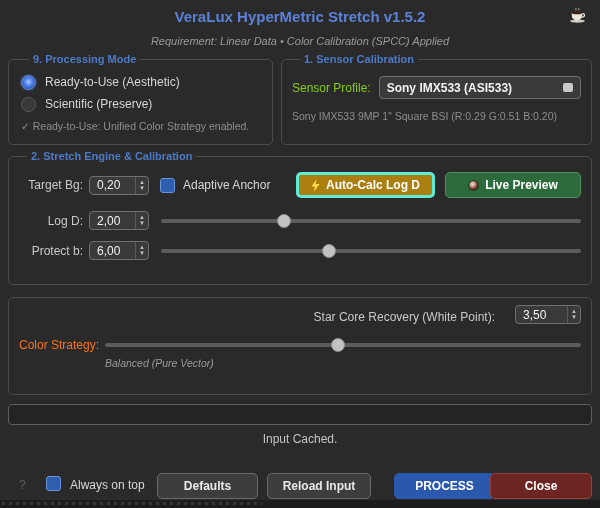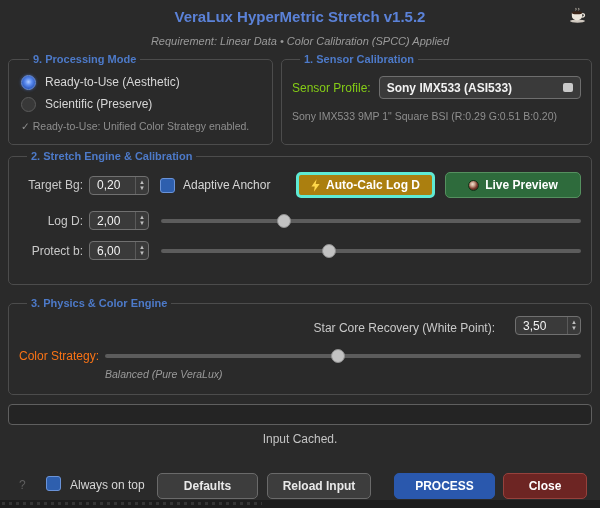--- a/index.html
+++ b/index.html
@@ -133,21 +133,21 @@
 
   
   .footer { position: absolute; left: 0; top: 471px; width: 100%; height: 28px; }
   .help { position: absolute; left: 19px; top: 7px; font-size: 12px; color: #5f5f5f; }
   .footer .checkbox { position: absolute; left: 46px; top: 5px; }
   .footer .cb-label { position: absolute; left: 70px; top: 7px; margin: 0; }
   .footer .btn { position: absolute; top: 2px; height: 26px; }
   #btn-defaults { left: 157px; width: 101px; }
   #btn-reload   { left: 267px; width: 104px; }
   #btn-process  { left: 394px; width: 101px; }
-  #btn-close    { left: 490px; width: 84px; margin-left: 13px; }
+  #btn-close    { left: 490px; width: 102px; }
 
   
   .artifact {
     position: absolute; left: 0; top: 500px; width: 100%; height: 8px; background: #1d1d1d;
   }
   .artifact .smudge {
     position: absolute; left: 2px; top: 2px; width: 260px; height: 3px;
     background: repeating-linear-gradient(90deg, rgba(170,170,170,.35) 0 3px, transparent 3px 7px);
     opacity: .5;
   }
@@ -244,41 +244,40 @@
         </div>
     </div>
     <div class="slider" style="margin-left:12px;">
       <div class="track"></div>
       <div class="thumb" style="left:40%"></div>
     </div>
   </div>
 </fieldset>
 
 <fieldset id="fs-physics">
-  <legend>3. Physics &amp; Color Engine</legend>
 
   <div class="s3-top">
     <span style="font-size:12px; color:#c9c9c9;">Star Core Recovery (White Point):</span>
     <div class="spin">
       <input value="3,50" style="">
       <div class="arrows">
           <span>▲</span>
           <span>▼</span>
         </div>
     </div>
   </div>
 
   <div class="s3-mid">
     <span style="font-size:12px; color:#f97316; width:86px; flex:0 0 auto;">Color Strategy:</span>
     <div class="slider">
       <div class="track"></div>
       <div class="thumb" style="left:48.9%"></div>
     </div>
   </div>
-  <div class="caption">Balanced (Pure VeraLux)</div>
+  <div class="caption">Balanced (Pure Vector)</div>
 </fieldset>
 
 <div class="progress"></div>
 <div class="status">Input Cached.</div>
 
 <div class="footer">
   <span class="help">?</span>
   <span class="checkbox"></span>
   <span class="cb-label">Always on top</span>
   <button class="btn gray" id="btn-defaults">Defaults</button>

